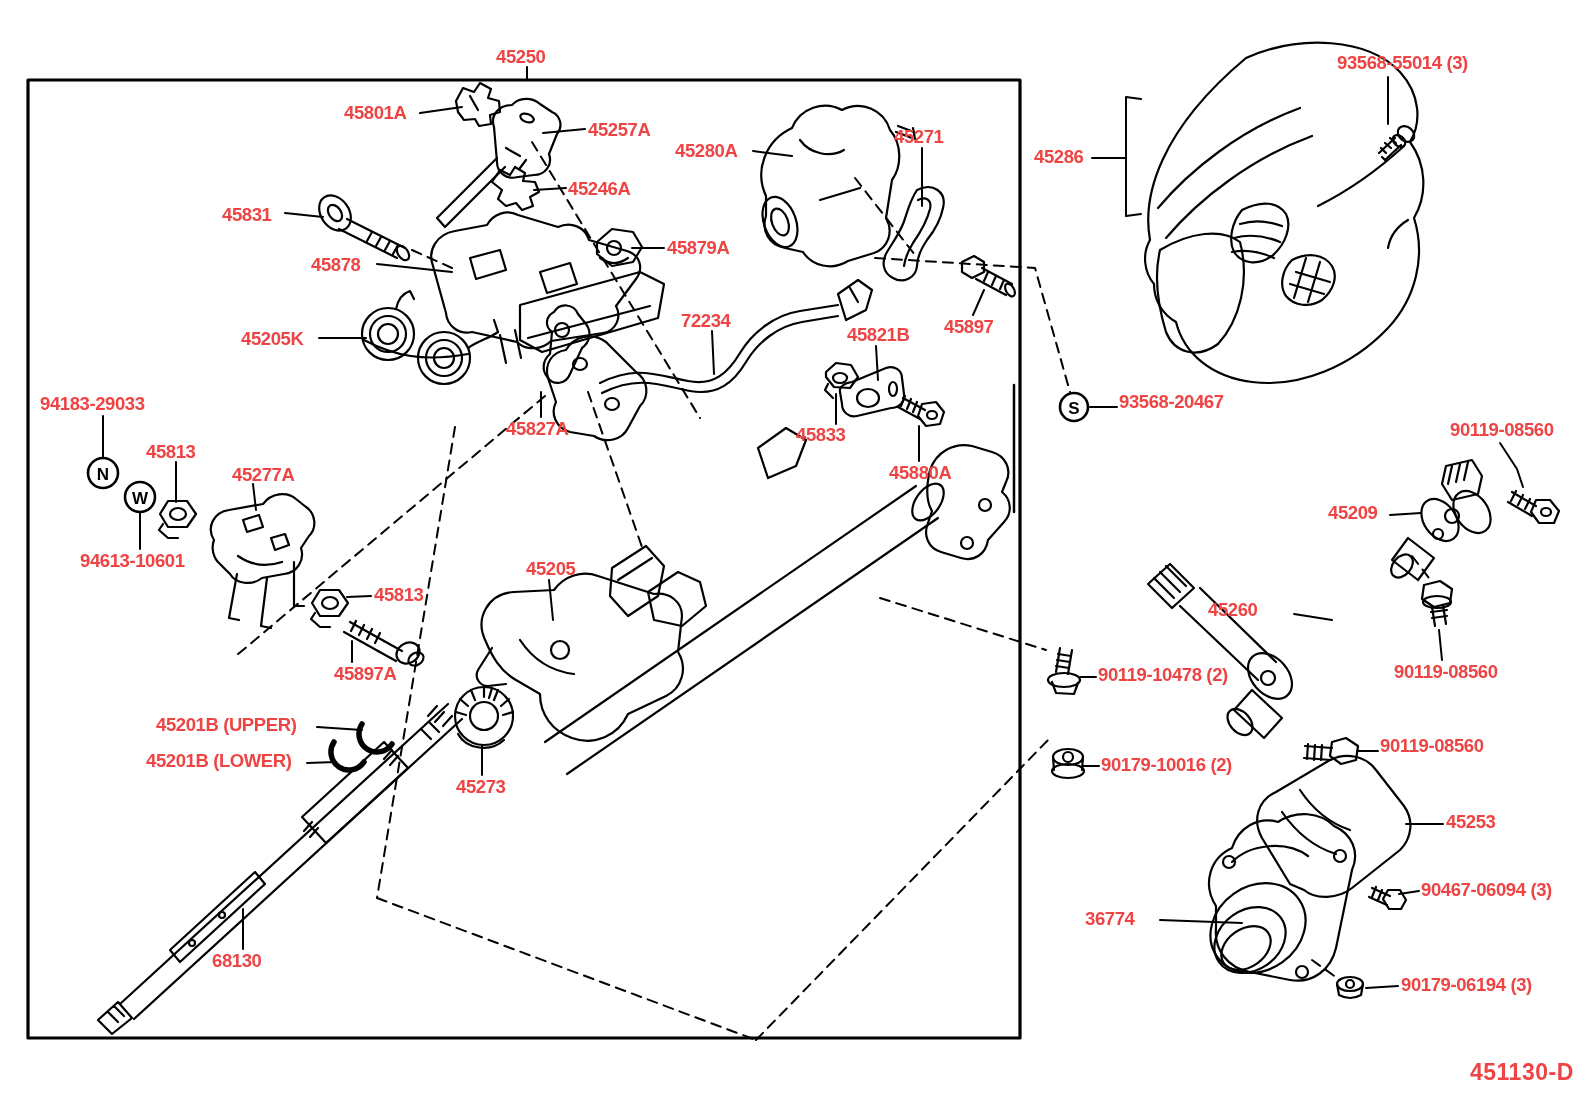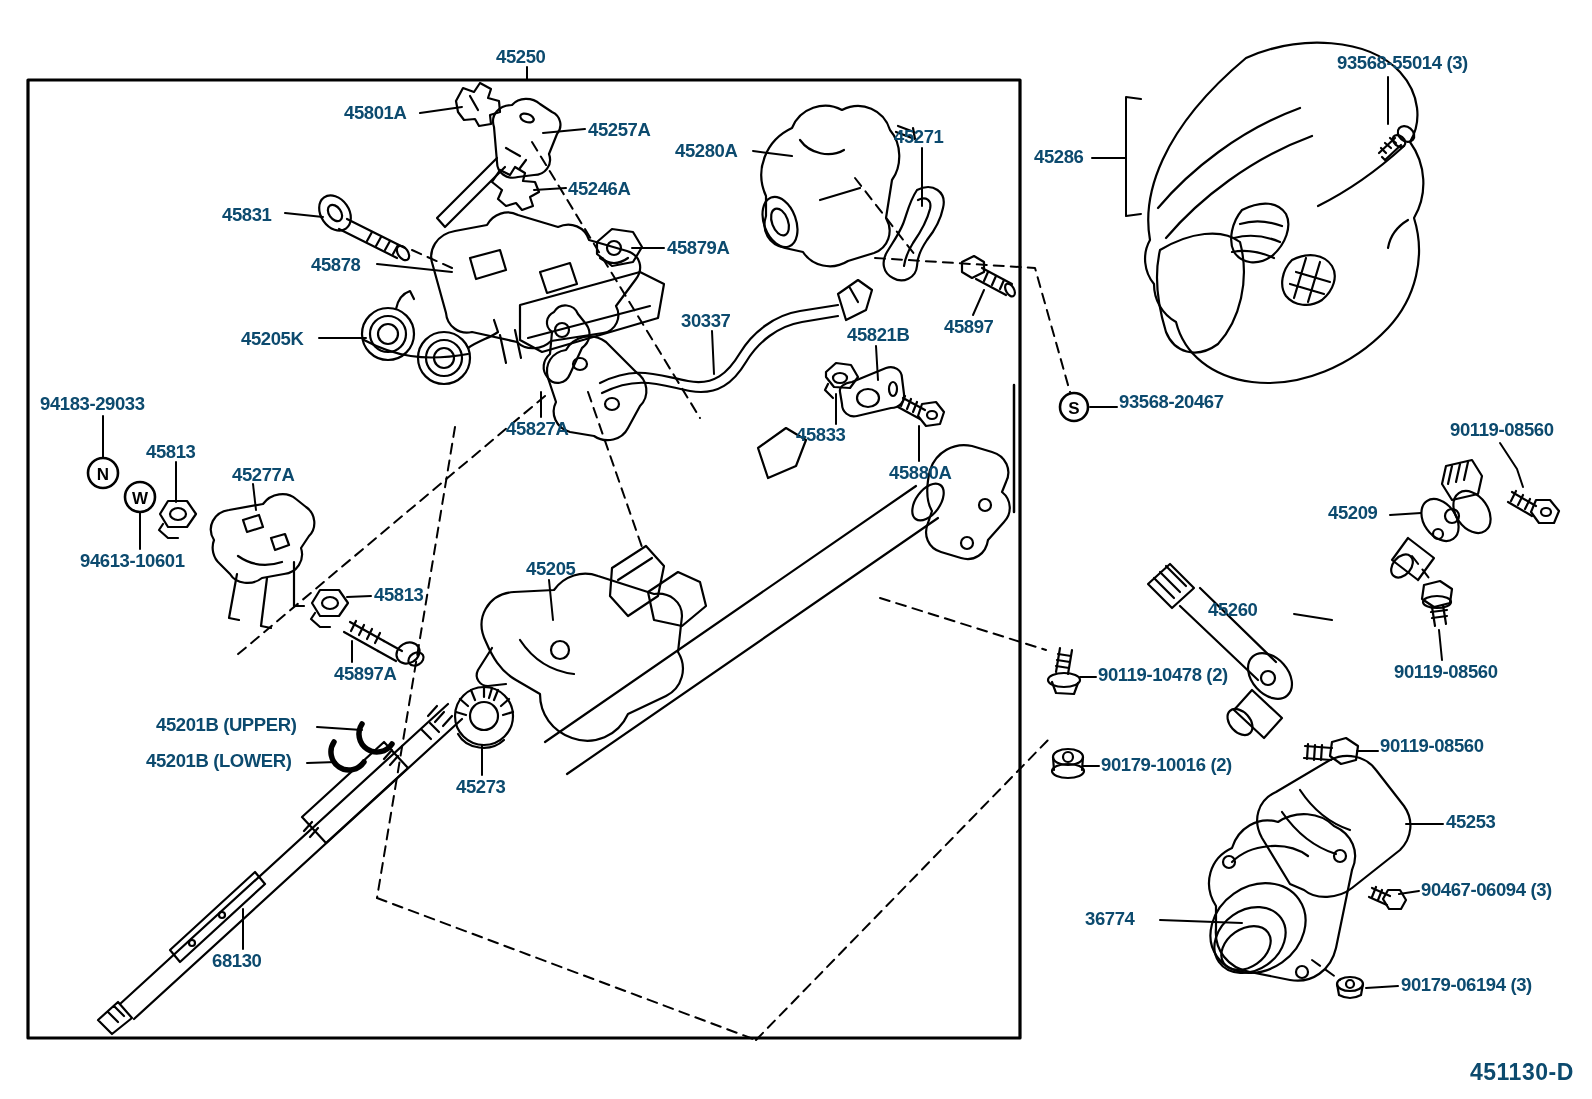--- a/index.html
+++ b/index.html
@@ -1,20 +1,20 @@
 <!DOCTYPE html>
 <html><head>
 <meta charset="utf-8">
 <style>
   html,body{margin:0;padding:0;background:#e8e8e8;}
   #stage{position:relative;width:1592px;height:1099px;background:#ffffff;overflow:hidden;
          font-family:"Liberation Sans",sans-serif;}
   #art{position:absolute;left:0;top:0;}
   .lbl{position:absolute;font:bold 18.5px/1.05 "Liberation Sans",sans-serif;
-       letter-spacing:-0.4px;color:#0c4a6e;white-space:nowrap;}
+       letter-spacing:-0.4px;color:#ef4444;white-space:nowrap;}
   .lbl-big{font-size:23px;letter-spacing:0.5px;}
   svg *{vector-effect:non-scaling-stroke;}
 </style>
 </head>
 <body>
 
 <div id="stage">
 
 <svg id="art" width="1592" height="1099" viewBox="0 0 1592 1099" fill="none" stroke="#000" stroke-width="2.2" stroke-linecap="round" stroke-linejoin="round">
 
@@ -368,21 +368,21 @@
   <div class="lbl" style="left:344px;top:103px">45801A</div>
   <div class="lbl" style="left:588px;top:120px">45257A</div>
   <div class="lbl" style="left:568px;top:179px">45246A</div>
   <div class="lbl" style="left:222px;top:205px">45831</div>
   <div class="lbl" style="left:311px;top:255px">45878</div>
   <div class="lbl" style="left:667px;top:238px">45879A</div>
   <div class="lbl" style="left:675px;top:141px">45280A</div>
   <div class="lbl" style="left:894px;top:127px">45271</div>
   <div class="lbl" style="left:944px;top:317px">45897</div>
   <div class="lbl" style="left:241px;top:329px">45205K</div>
-  <div class="lbl" style="left:681px;top:311px">30337</div>
+  <div class="lbl" style="left:681px;top:311px">72234</div>
   <div class="lbl" style="left:847px;top:325px">45821B</div>
   <div class="lbl" style="left:796px;top:425px">45833</div>
   <div class="lbl" style="left:889px;top:463px">45880A</div>
   <div class="lbl" style="left:506px;top:419px">45827A</div>
   <div class="lbl" style="left:40px;top:394px">94183-29033</div>
   <div class="lbl" style="left:146px;top:442px">45813</div>
   <div class="lbl" style="left:232px;top:465px">45277A</div>
   <div class="lbl" style="left:80px;top:551px">94613-10601</div>
   <div class="lbl" style="left:374px;top:585px">45813</div>
   <div class="lbl" style="left:334px;top:664px">45897A</div>

